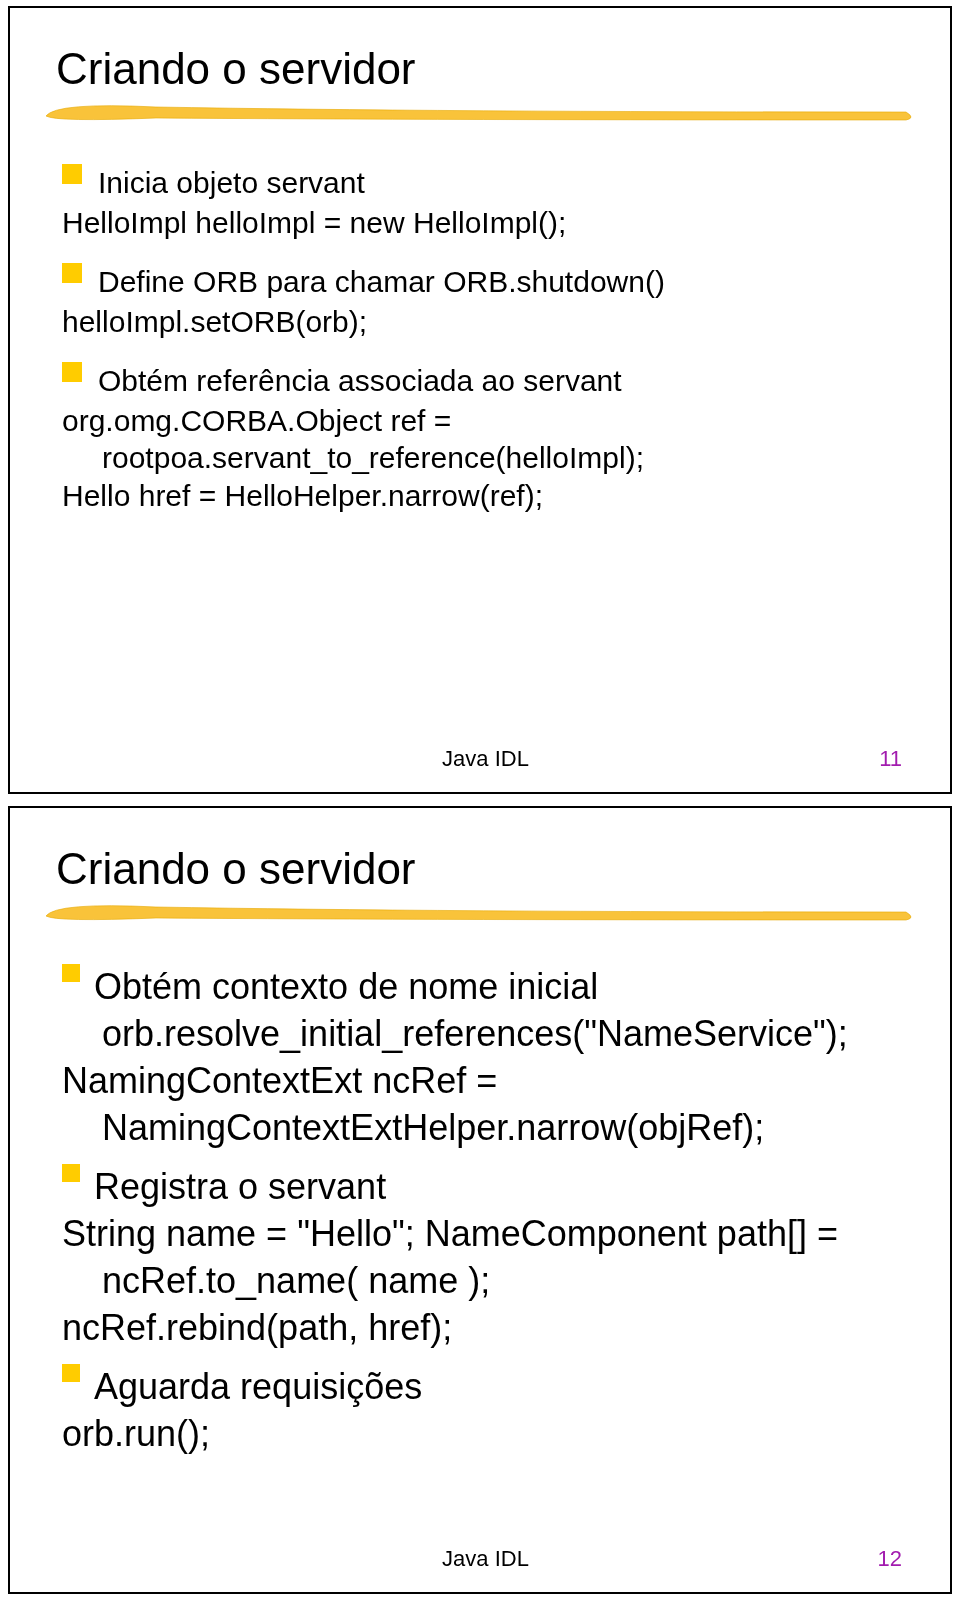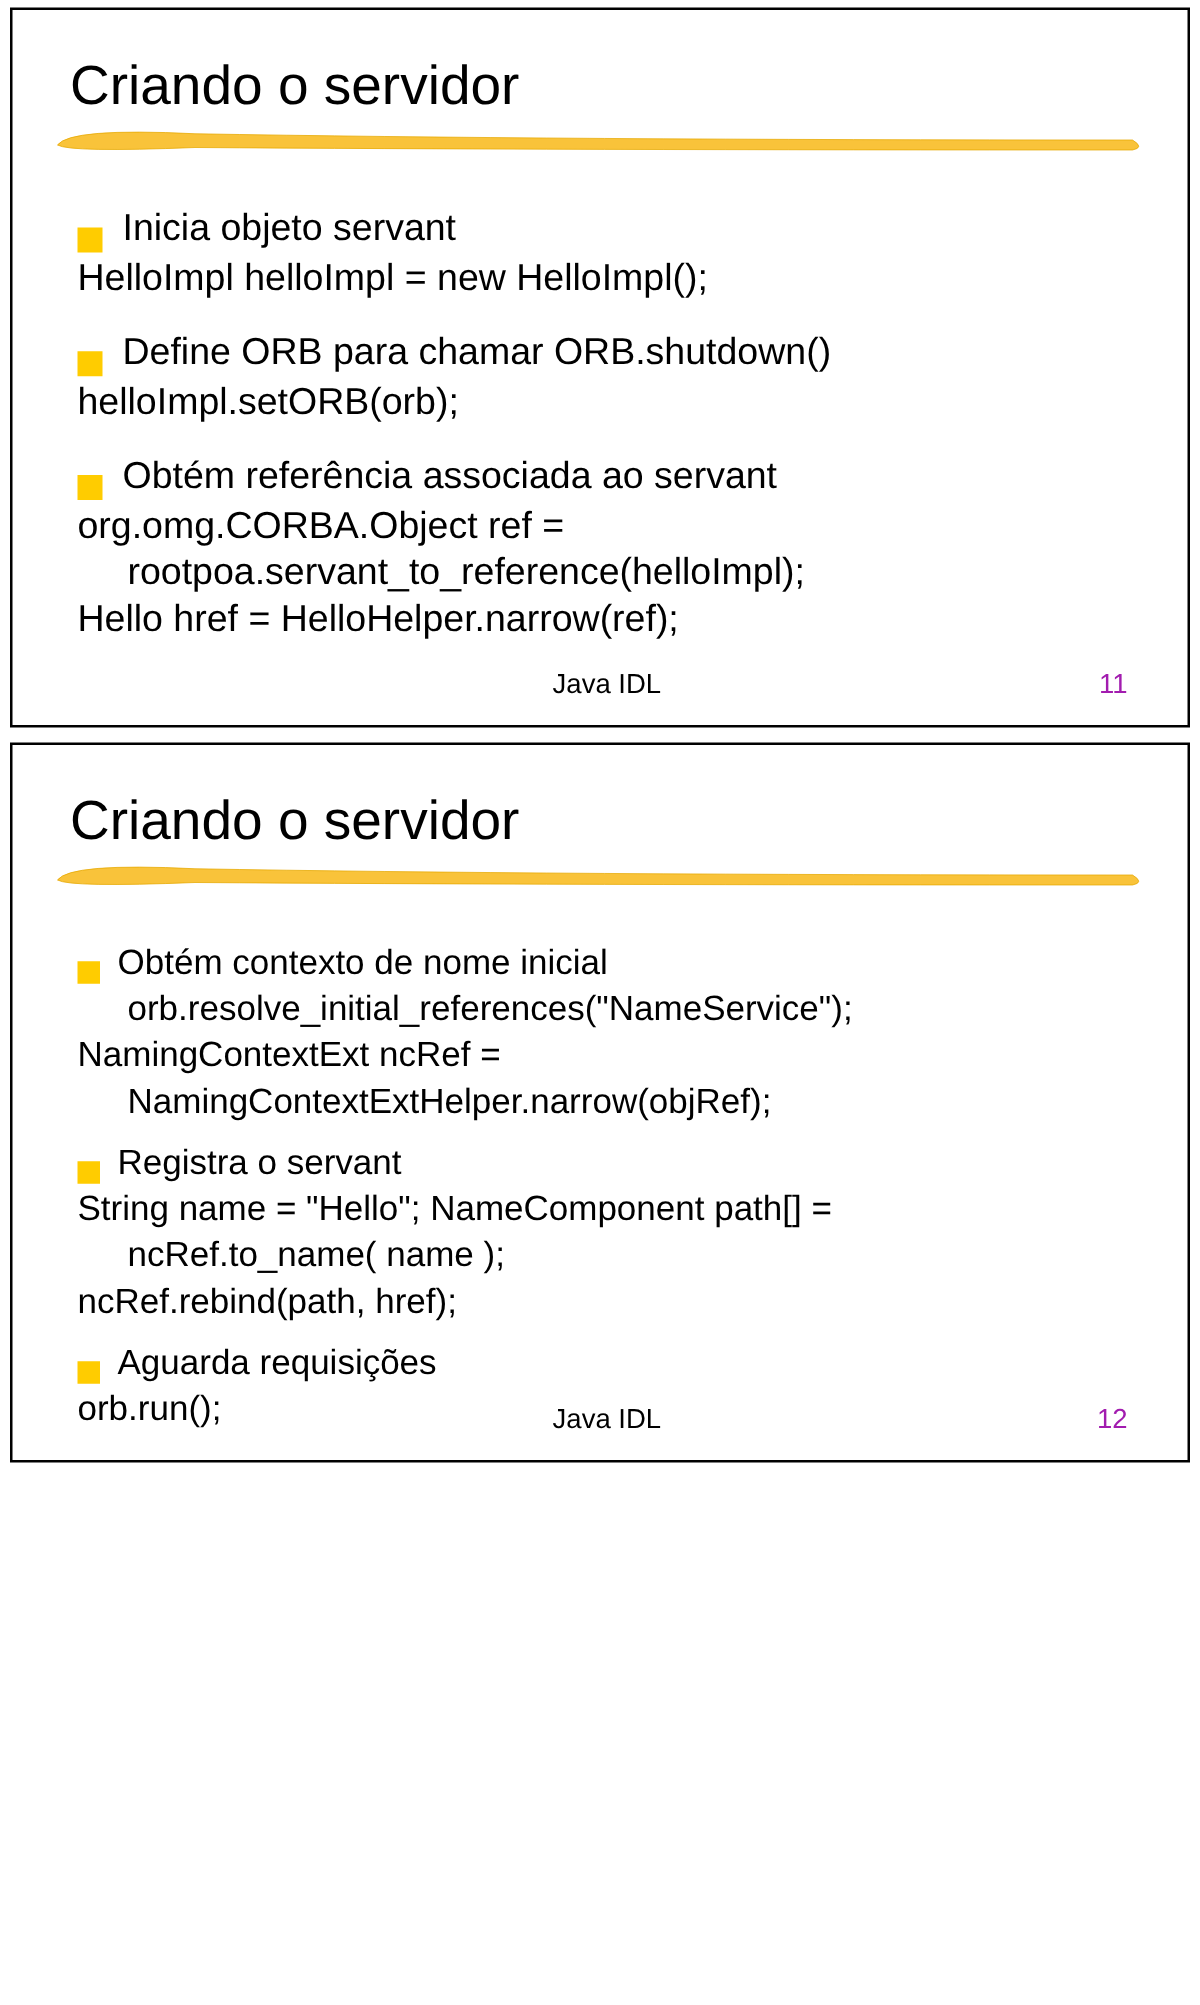--- a/index.html
+++ b/index.html
@@ -10,21 +10,21 @@
     margin: 0 auto;
   }
   .page-stack {
     display: flex;
     flex-direction: column;
   }
   .slide-frame {
     border: 2px solid #000;
     margin: 6px 8px;
     padding: 36px 46px 26px 46px;
-    height: 576px;
+    height: 788px;
     position: relative;
     background: #fff;
   }
   .slide-title {
     font-size: 44px;
     font-weight: 400;
     color: #000;
     margin-bottom: 8px;
   }
   .title-underline {
@@ -32,21 +32,21 @@
     width: 100%;
     margin-bottom: 40px;
     position: relative;
   }
   .title-underline svg { position: absolute; left: -20px; top: -4px; }
   .content {
     padding-left: 6px;
   }
   .bullet-line {
     display: flex;
-    align-items: flex-end;
+    align-items: flex-start;
     margin-top: 22px;
     margin-bottom: 2px;
   }
   .bullet-square {
     width: 20px;
     height: 20px;
     background: #ffcc00;
     margin-right: 16px;
     flex-shrink: 0;
   }
@@ -71,21 +71,21 @@
   }
   .page-num {
     position: absolute;
     bottom: 20px;
     right: 48px;
     font-size: 22px;
     color: #a21caf;
   }
   .slide2 .bullet-line { margin-top: 14px; }
   .slide2 .content { padding-top: 0; }
-  .slide2 .bullet-text, .slide2 .code-text { font-size: 28px; }
+  .slide2 .bullet-text, .slide2 .code-text { font-size: 36px; }
   .slide2 .bullet-square { width: 18px; height: 18px; margin-right: 14px; }
   .tight { margin-top: 2px; }
 </style>
 </head>
 <body>
 
 <div class="page-stack">
 
   <div class="slide-frame">
     <div class="slide-title">Criando o servidor</div>

